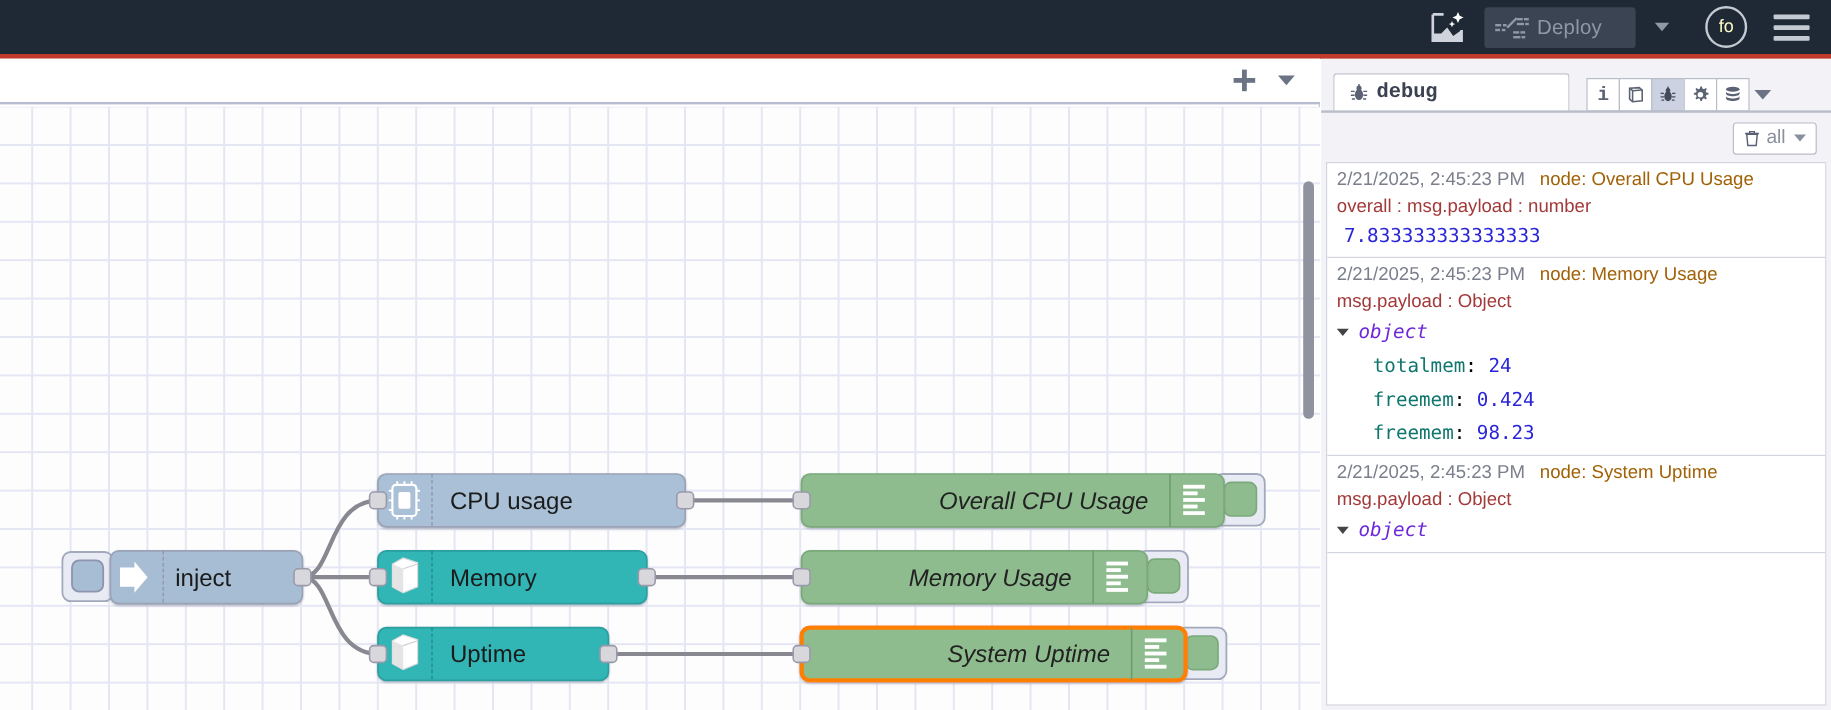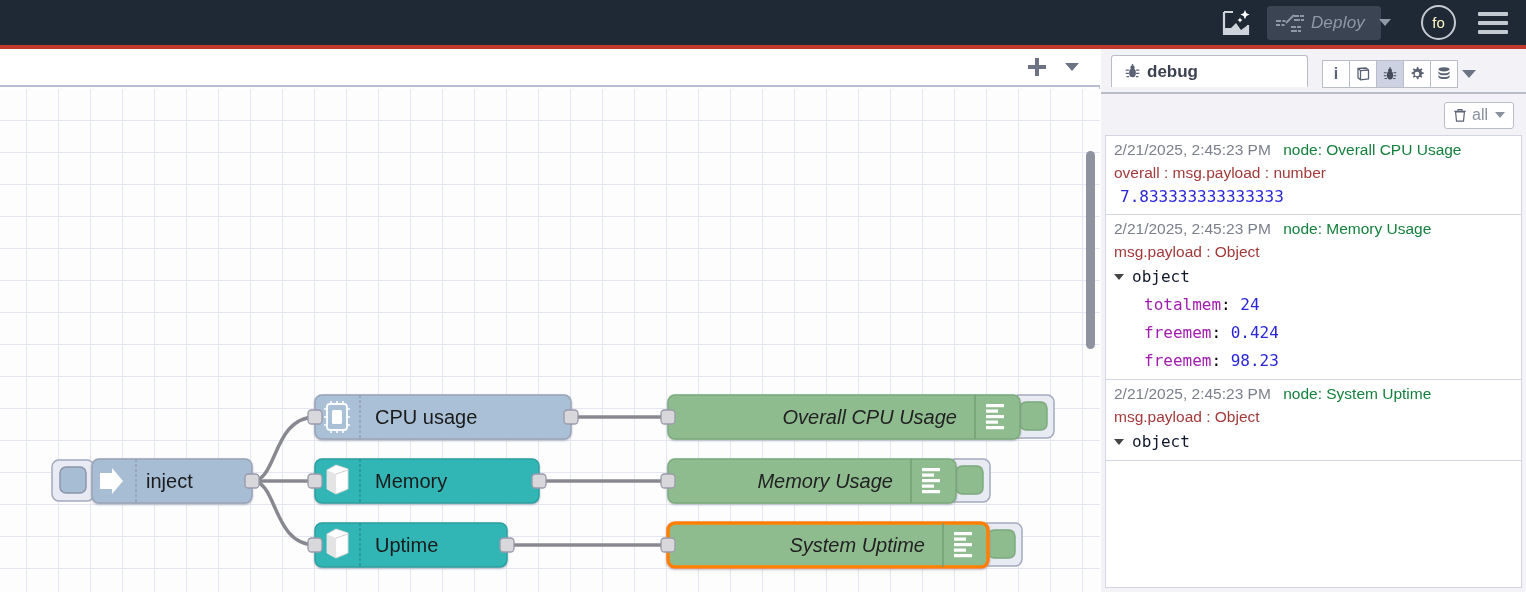--- a/index.html
+++ b/index.html
@@ -21,22 +21,22 @@
     position: absolute; left: 0; top: 45px; width: 1526px; height: 4px;
     background: #c0392b;
   }
   .hdr-btn {
     display: flex; align-items: center; justify-content: center;
     cursor: pointer; color: #b6bcc6;
   }
   .assistant-icon { width: 34px; height: 34px; margin-right: 14px; }
   .deploy-btn {
     display: flex; align-items: center; height: 34px;
-    background: #3b4452; border-radius: 3px; margin-right: 14px;
-    padding: 0 2px 0 8px; cursor: pointer; font-style: italic;
+    background: #3b4452; border-radius: 3px; margin-right: 32px;
+    padding: 0 14px 0 8px; cursor: pointer;
   }
   .deploy-ico { width: 30px; height: 24px; display:block; }
   .deploy-label {
     color: #8f98a5; font-size: 17px; padding: 0 14px 0 6px; letter-spacing: .2px;
   }
   .deploy-caret {
     width: 28px; height: 34px; display: flex; align-items: center; justify-content: center;
   }
   .caret-dn {
     width: 0; height: 0; border-left: 6px solid transparent;
@@ -100,21 +100,21 @@
   .ntext { font-family: "Liberation Sans", sans-serif; font-size: 20px; fill: #1b1b1b; }
   .ntext-i { font-family: "Liberation Sans", sans-serif; font-size: 20px; fill: #222; font-style: italic; }
 
   
   .sidebar {
     position: absolute; left: 1101px; top: 49px; width: 425px; height: 543px;
     background: #f3f3f7;
   }
   .sb-tabrow {
     position: absolute; left: 0; top: 6px; width: 425px; height: 38px;
-    display: flex; 
+    display: flex; align-items: flex-end; font-family: Liberation Mono, monospace;
   }
   .sb-tab {
     margin-left: 10px; height: 32px; min-width: 197px;
     background: #fff; border: 1px solid #b9bdc8; border-bottom: none;
     border-radius: 3px 3px 0 0;
     display: flex; align-items: center; padding-left: 12px; cursor: pointer;
   }
   .sb-tab-label { font-size: 17px; font-weight: bold; color: #3b4151; margin-left: 6px; }
   .sb-tools { display: flex; align-items: center; margin-left: 14px; }
   .sb-tool {
@@ -139,29 +139,29 @@
   .caret-sm { width:0;height:0;border-left:5px solid transparent;border-right:5px solid transparent;border-top:6px solid #8a909d; }
 
   .debug-list {
     position: absolute; left: 4px; top: 86px; width: 417px; height: 453px;
     background: #fff; border: 1px solid #d3d6e0; overflow: hidden;
   }
   .msg { border-bottom: 1px solid #d3d6e0; padding: 2px 0 4px 8px; }
   .msg:last-child { border-bottom: 1px solid #d3d6e0; }
   .msg-head { font-size: 15.5px; line-height: 24px; white-space: nowrap; }
   .msg-time { color: #7b7f8c; }
-  .msg-node { color: #15803d; margin-left: 8px; }
+  .msg-node { color: #a16207; margin-left: 8px; }
   .msg-topic { font-size: 15.5px; line-height: 22px; color: #a33a3a; }
   .msg-val {
     font-family: "DejaVu Sans Mono", monospace; font-size: 16px; line-height: 26px;
     color: #2a26d8; padding-left: 6px;
   }
   .obj-row { font-family: "DejaVu Sans Mono", monospace; font-size: 16px; line-height: 28px; }
-  .obj-toggle { color: #0f172a; padding-left: 4px; }
-  .obj-key { color: #a21caf; padding-left: 30px; }
+  .obj-toggle { color: #6d28d9; font-style: italic; padding-left: 4px; }
+  .obj-key { color: #0f766e; padding-left: 30px; }
   .obj-num { color: #2a26d8; }
   .tri { display:inline-block; width:0;height:0;border-left:5px solid transparent;border-right:5px solid transparent;border-top:6px solid #444; margin-right: 4px; vertical-align: 2px; }
   .sb-strip-left { position:absolute; left:0; top: 86px; width: 4px; height: 453px; background:#f3f3f7; }
 </style>
 </head>
 <body>
 
 <div id="app">
 
   <div class="header">

